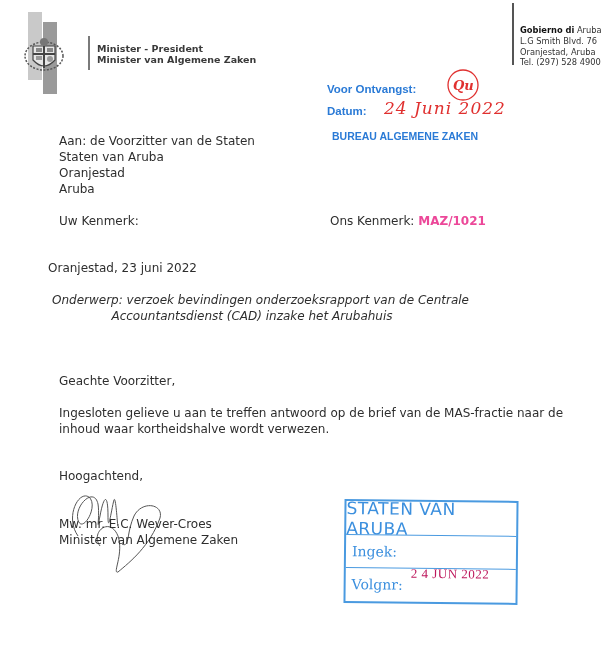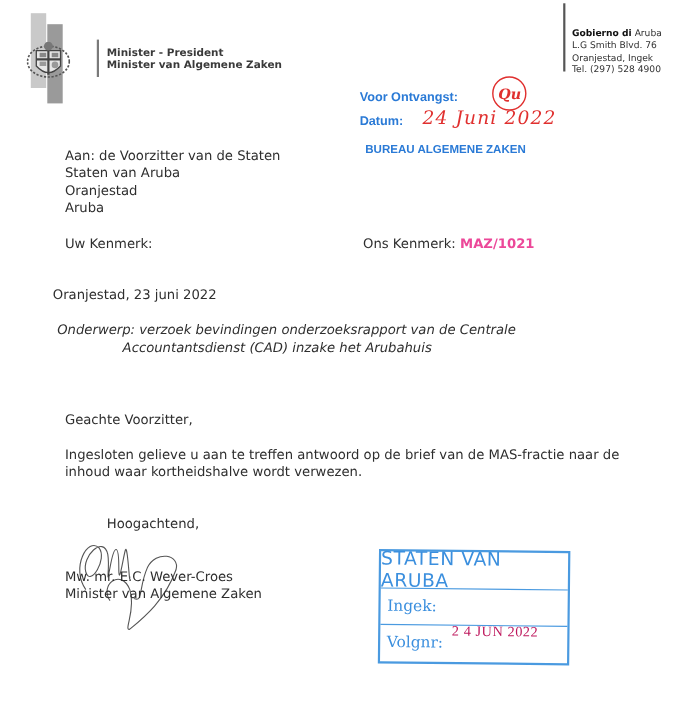--- a/index.html
+++ b/index.html
@@ -33,21 +33,21 @@
   
   .txt { font-family: "DejaVu Sans", sans-serif; font-size: 12px; line-height: 16px; color: #2e2e2e; white-space: nowrap; }
   .addressee { left: 59px; top: 133px; }
   .uw { left: 59px; top: 213px; }
   .ons { left: 330px; top: 213px; }
   .ons b { color: #ec4899; }
   .date { left: 48px; top: 260px; }
   .subject { left: 52px; top: 292px; width: 400px; text-align: center; font-style: italic; }
   .salute { left: 59px; top: 373px; }
   .para { left: 59px; top: 405px; }
-  .closing { left: 59px; top: 468px; margin-left: 38px; }
+  .closing { left: 59px; top: 468px; }
   .signer { left: 59px; top: 516px; }
 
   .signature { left: 60px; top: 476px; width: 110px; height: 100px; }
 
   
   .stamp { left: 344px; top: 500px; width: 170px; height: 100px; border: 2px solid #4a9ae0;
            transform: rotate(0.6deg); font-family: "Liberation Sans", sans-serif; }
   .stamp .row1 { height: 33px; border-bottom: 1.5px solid #4a9ae0; font-size: 17px; color: #3b8fde;
                  display:flex; align-items:center; justify-content:center; letter-spacing: 0.5px; font-family: "DejaVu Sans", sans-serif; }
   .stamp .row2 { height: 32px; border-bottom: 1.5px solid #4a9ae0; display:flex; align-items:center; padding-left: 6px; }
@@ -76,21 +76,21 @@
 <div class="abs header-divider"></div>
 <div class="abs header-title">
   <div>Minister - President</div>
   <div>Minister van Algemene Zaken</div>
 </div>
 
 <div class="abs addr-divider"></div>
 <div class="abs addr">
   <div><b>Gobierno di</b><span> Aruba</span></div>
   <div>L.G Smith Blvd. 76</div>
-  <div>Oranjestad, Ingek</div>
+  <div>Oranjestad, Aruba</div>
   <div>Tel.  (297) 528 4900</div>
 </div>
 
 <div class="abs recv">
   <div class="lbl1">Voor Ontvangst:</div>
   <svg class="initials" viewBox="0 0 36 34">
     <ellipse cx="18" cy="17" rx="15" ry="15" fill="none" stroke="#e0302f" stroke-width="1.3"></ellipse>
     <text x="8" y="22" font-family="DejaVu Serif, serif" font-style="italic" font-size="13" fill="#e0302f">Qu</text>
   </svg>
   <div class="lbl2">Datum:</div>

